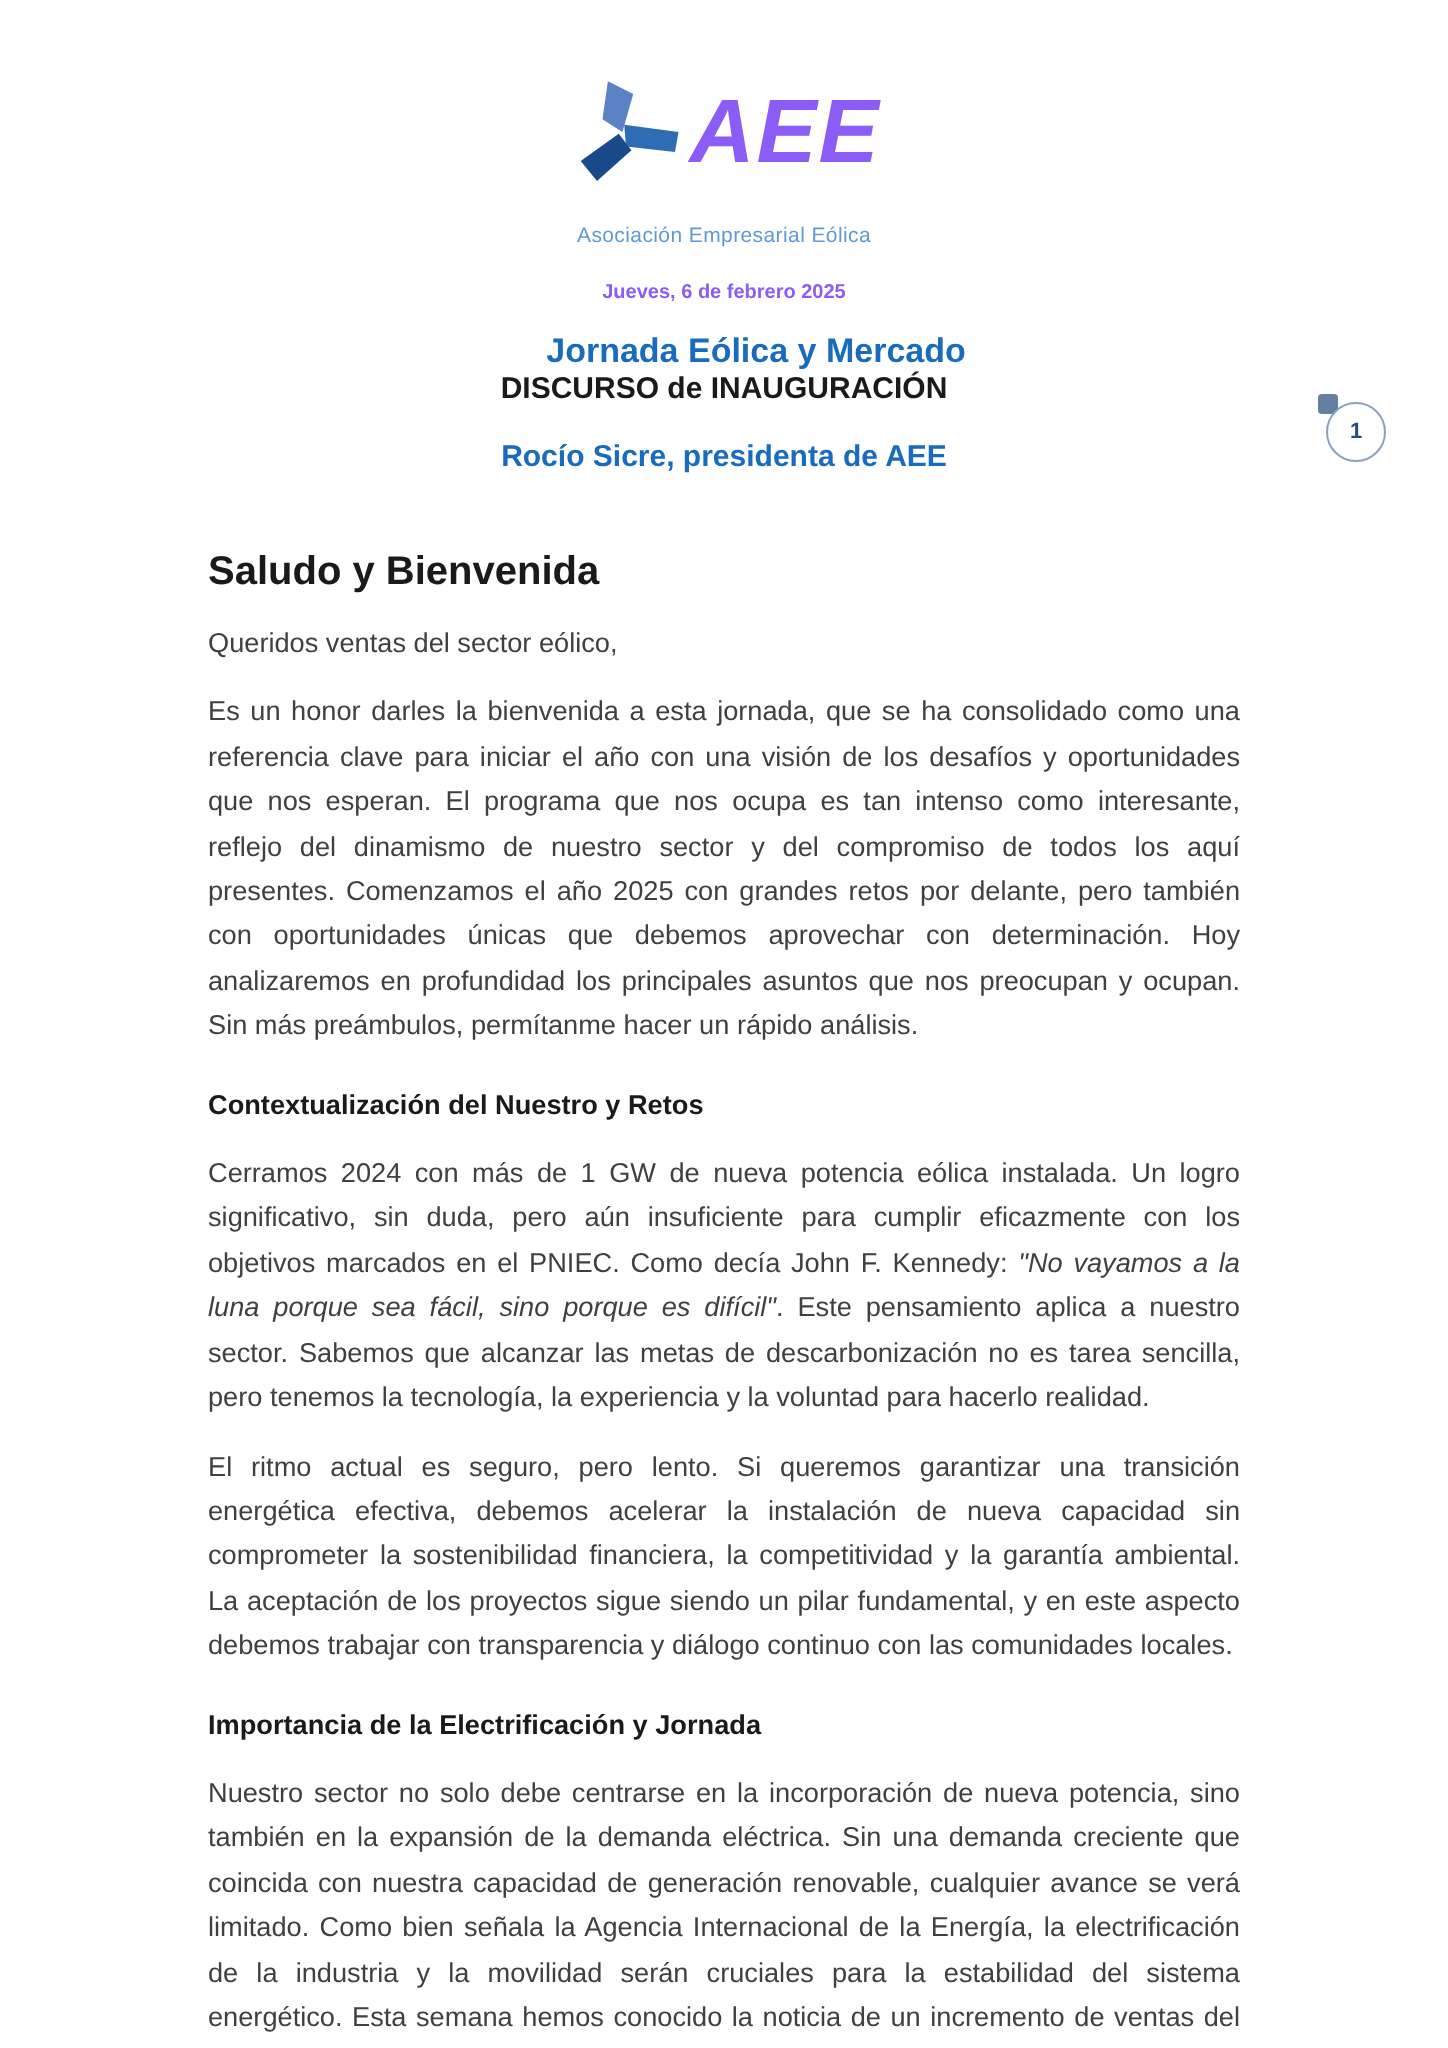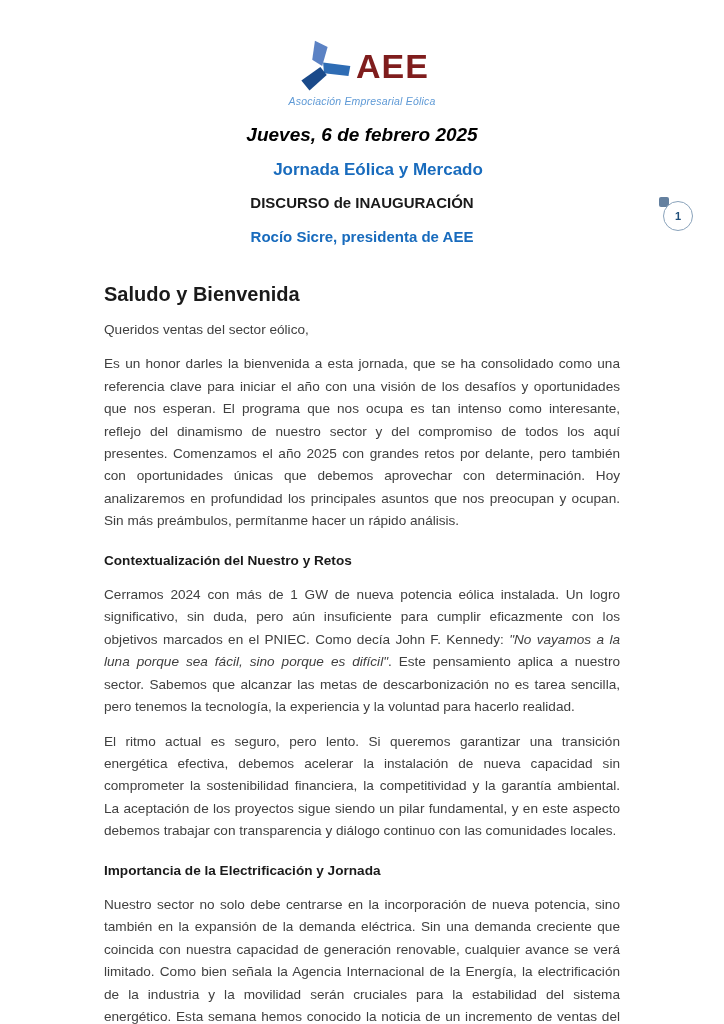--- a/index.html
+++ b/index.html
@@ -12,33 +12,32 @@
     color: #404040;
     overflow: hidden;
   }
 
   
   .logo-wrap { display: flex; justify-content: center; padding-top: 38px; }
   .logo { display: flex; flex-direction: column; align-items: center; }
   .logo-row { display: flex; align-items: center; }
   .logo-icon { width: 58px; height: 56px; margin-right: 3px; }
   .logo-acronym {
-    font-size: 34px; font-weight: 700; line-height: 52px;
-    letter-spacing: 1px; color: #7f1d1d;
+    font-size: 45px; font-weight: 700; line-height: 52px;
+    letter-spacing: 1px; color: #8b5cf6; font-style: italic;
   }
   .logo-tagline {
-    font-size: 10.5px; letter-spacing: 0.2px; color: #5f9ad6; margin-top: 1px;
+    font-size: 10.5px; letter-spacing: 0.2px; color: #5f9ad6; margin-top: 18px;
     white-space: nowrap;
-    font-style: italic;
   }
 
   
-  .header-date  { text-align: center; margin-top: 17px; font-size: 19px; font-weight: 700; color: #000000; font-style: italic; }
+  .header-date  { text-align: center; margin-top: 17px; font-size: 10px; font-weight: 700; color: #8b5cf6; }
   .event-title  { text-align: center; margin-top: 14px; font-size: 17px;   font-weight: 700; color: #186bbd; padding-left: 32px; }
-  .doc-title    { text-align: center; margin-top: 14px; font-size: 15px;   font-weight: 700; color: #1a1a1a; }
+  .doc-title    { text-align: center; font-size: 15px;   font-weight: 700; color: #1a1a1a; }
   .speaker-line { text-align: center; margin-top: 17px; font-size: 15px;   font-weight: 700; color: #186bbd; }
 
   
   .comment-marker { position: absolute; left: 659px; top: 196px; width: 38px; height: 38px; cursor: pointer; }
   .comment-circle {
     position: absolute; left: 4px; top: 5px; width: 28px; height: 28px;
     border: 1.5px solid #8aa3bb; border-radius: 50%;
     display: flex; align-items: center; justify-content: center;
     background: #ffffff;
     font-size: 11px; font-weight: 700; color: #1f4e79;

